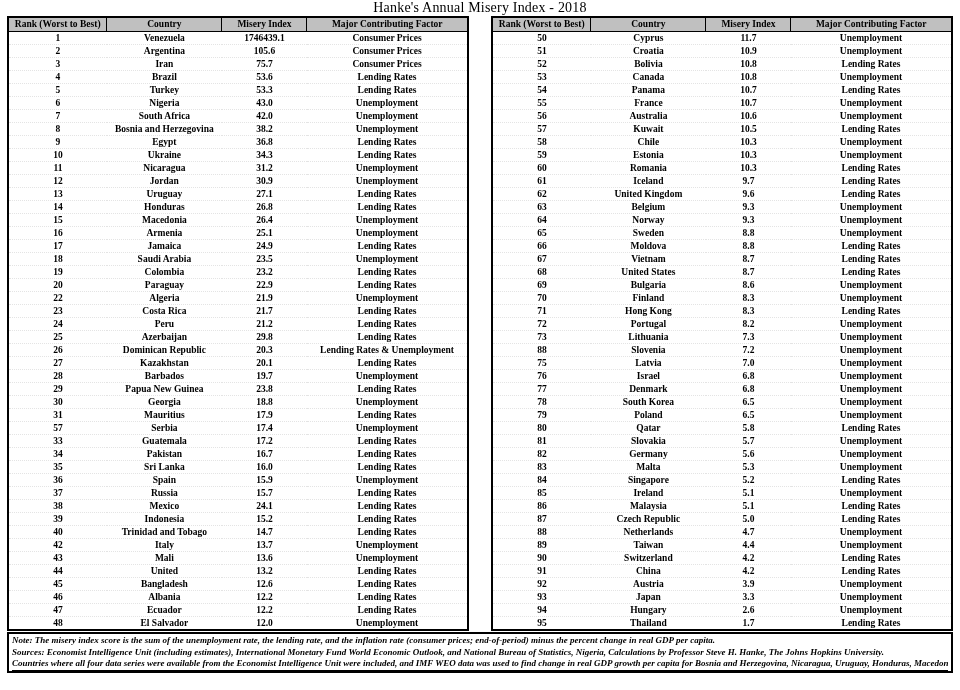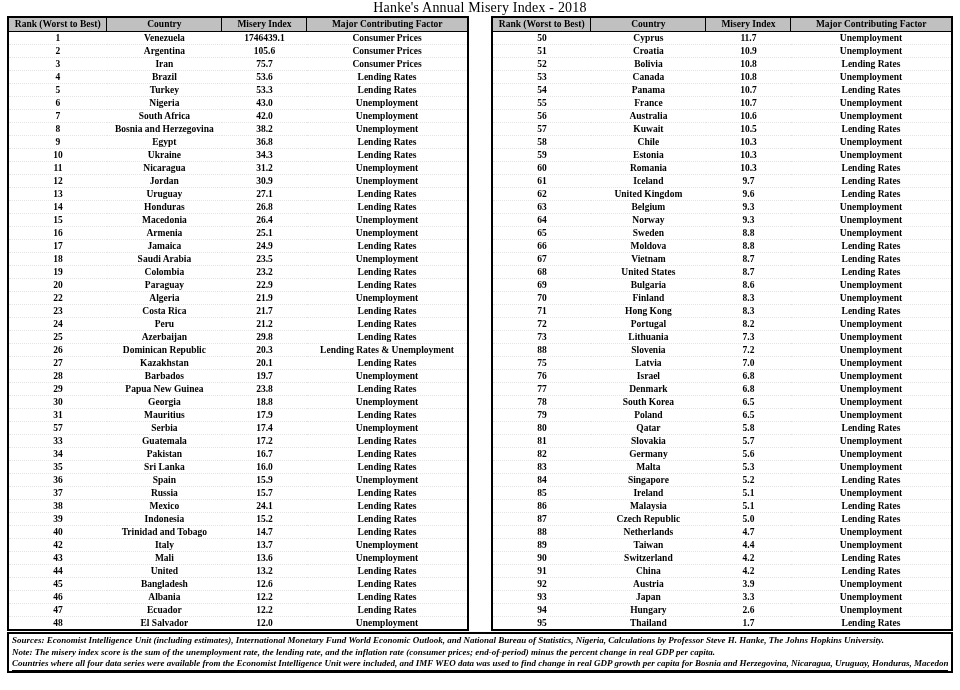--- a/index.html
+++ b/index.html
@@ -644,18 +644,18 @@
             <td>Thailand</td>
             <td>1.7</td>
             <td>Lending Rates</td>
           </tr>
         </tbody>
     </table>
 
   </div>
 
   <div class="notes">
+      <div class="note-line">Note: The misery index score is the sum of the unemployment rate, the lending rate, and the inflation rate (consumer prices; end-of-period) minus the percent change in real GDP per capita.</div>
       <div class="note-line">Sources: Economist Intelligence Unit (including estimates), International Monetary Fund World Economic Outlook, and National Bureau of Statistics, Nigeria, Calculations by Professor Steve H. Hanke, The Johns Hopkins University.</div>
-      <div class="note-line">Note: The misery index score is the sum of the unemployment rate, the lending rate, and the inflation rate (consumer prices; end-of-period) minus the percent change in real GDP per capita.</div>
       <div class="note-line">Countries where all four data series were available from the Economist Intelligence Unit were included, and IMF WEO data was used to find change in real GDP growth per capita for Bosnia and Herzegovina, Nicaragua, Uruguay, Honduras, Macedonia, Armenia, Jamaica, Paraguay,</div>
     </div>
 
 </div>
 
 </body></html>

